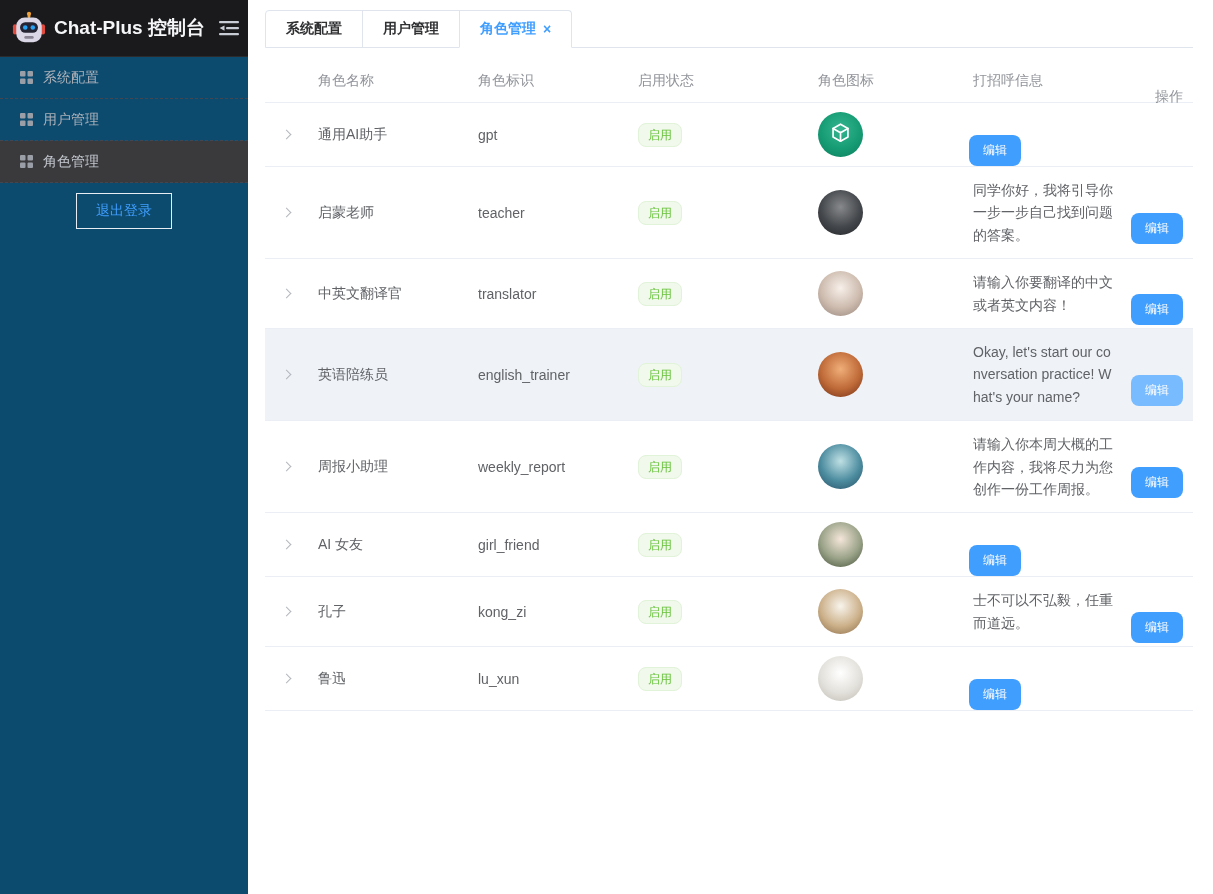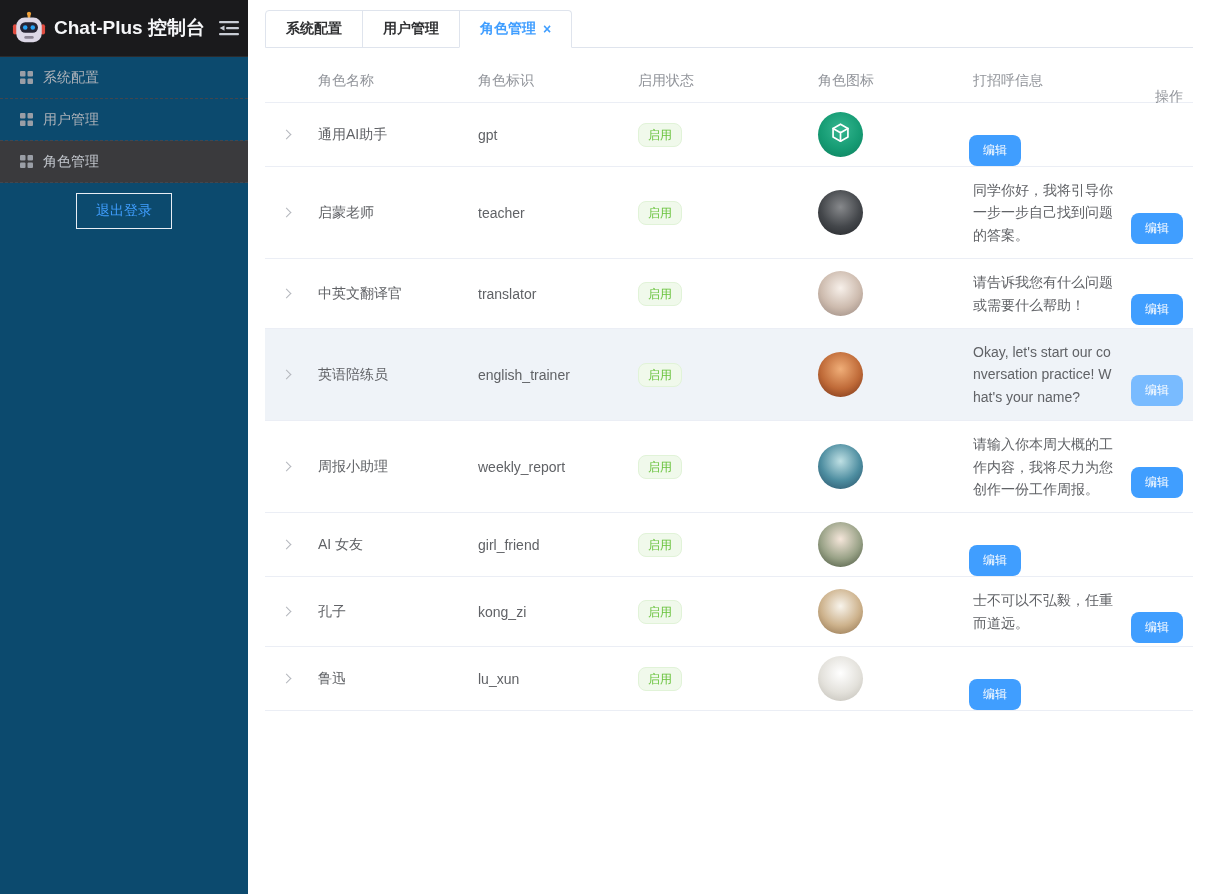--- a/index.html
+++ b/index.html
@@ -219,21 +219,21 @@
     <div class="cell c-name">中英文翻译官</div>
     <div class="cell c-id">translator</div>
     <div class="cell c-status">
       <span class="tag">启用</span>
     </div>
     <div class="cell c-icon">
       <span class="avatar" style="background: radial-gradient(circle at 50% 38%, rgb(247, 240, 234), rgb(205, 187, 174) 55%, rgb(147, 130, 122));">
         
       </span>
     </div>
-    <div class="cell c-greet">请告诉我您有什么问题或需要什么帮助！</div>
+    <div class="cell c-greet">请输入你要翻译的中文或者英文内容！</div>
     <div class="cell c-action">
       <button class="edit-btn">编辑</button>
     </div>
   </div>
 
   <div class="trow highlight">
     <div class="cell c-expand">
       <span class="chev"></span>
     </div>
     <div class="cell c-name">英语陪练员</div>

